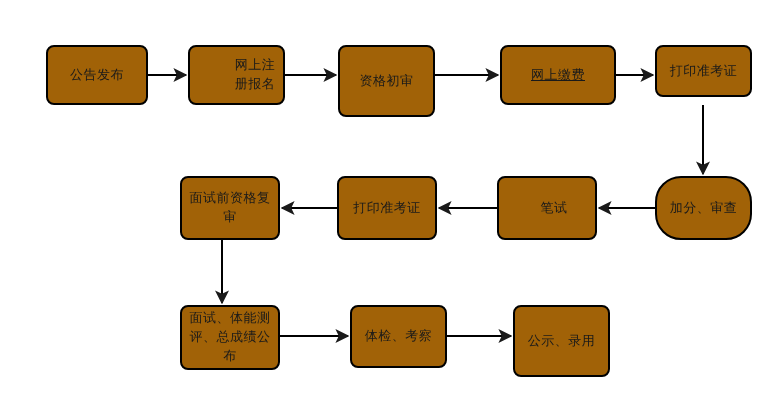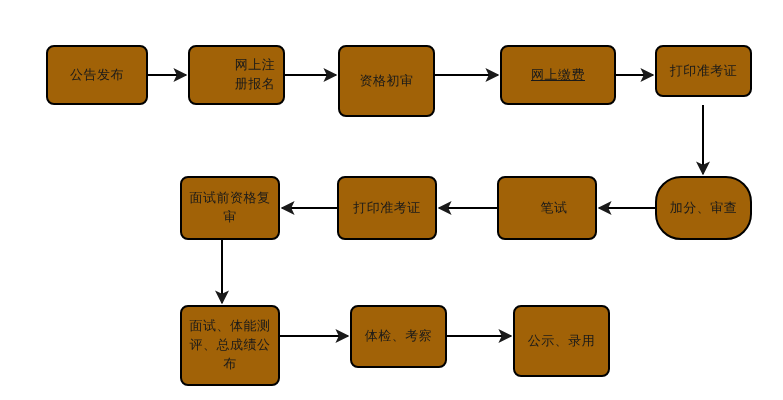--- a/index.html
+++ b/index.html
@@ -95,21 +95,21 @@
       <div class="node-box" style="left: 497px; top: 176px; width: 100px; height: 64px; padding-left: 20px;">
         <span class="node-label">笔试</span>
       </div>
       <div class="node-box" style="left: 337px; top: 176px; width: 100px; height: 64px;">
         <span class="node-label">打印准考证</span>
       </div>
       <div class="node-box" style="left: 180px; top: 176px; width: 100px; height: 64px;">
         <span class="node-label">面试前资格复
 审</span>
       </div>
-      <div class="node-box" style="left: 180px; top: 305px; width: 100px; height: 81px;">
+      <div class="node-box" style="left: 180px; top: 305px; width: 100px; height: 65px;">
         <span class="node-label">面试、体能测
 评、总成绩公
 布</span>
       </div>
       <div class="node-box" style="left: 350px; top: 305px; width: 97px; height: 63px;">
         <span class="node-label">体检、考察</span>
       </div>
       <div class="node-box" style="left: 513px; top: 305px; width: 97px; height: 72px;">
         <span class="node-label">公示、录用</span>
       </div>

